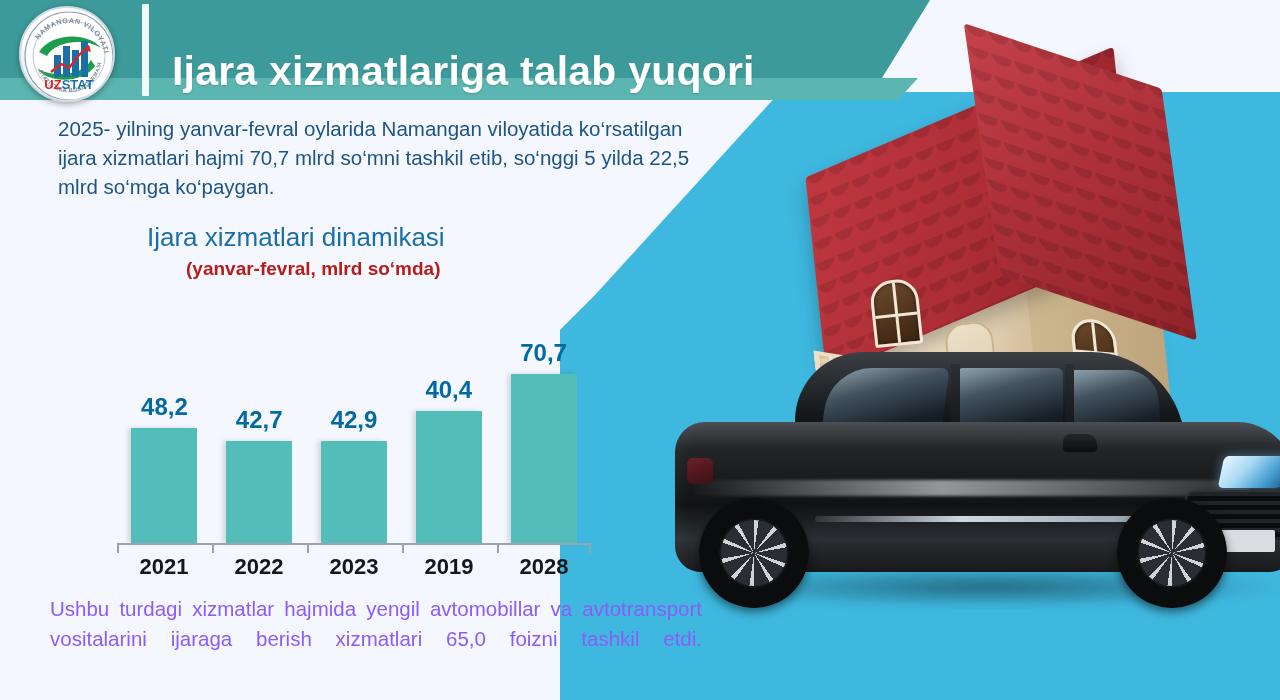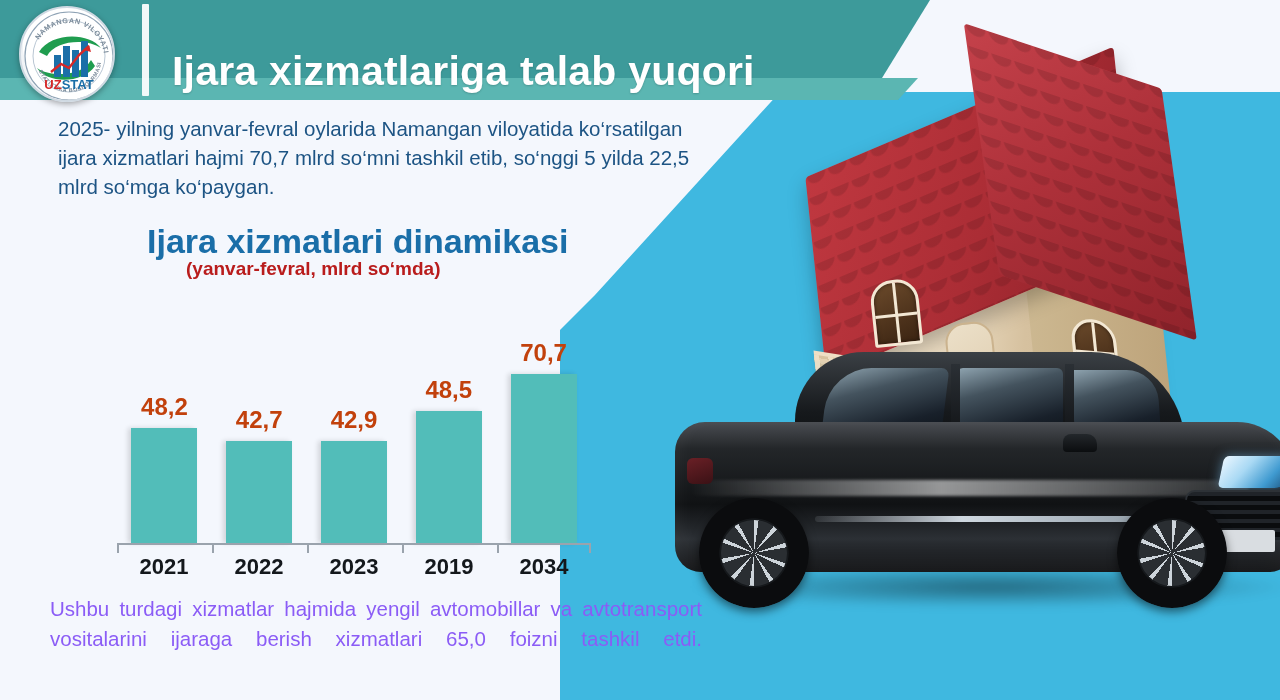--- a/index.html
+++ b/index.html
@@ -250,40 +250,40 @@
   }
 
   
   .intro {
     position: absolute; left: 58px; top: 114px; width: 660px;
     font-size: 20.5px; line-height: 29px; color: #1d5484; font-weight: 400;
     z-index: 4;
   }
   .chart-title {
     position: absolute; left: 147px; top: 222px;
-    font-size: 34px; font-weight: bold; color: #1a6ea8; z-index: 4;
+    font-size: 26px; font-weight: normal; color: #1a6ea8; z-index: 4;
   }
   .chart-sub {
     position: absolute; left: 186px; top: 258px;
     font-size: 19px; font-weight: bold; color: #b91c1c; z-index: 4;
   }
 
   
   .chart { position: absolute; left: 100px; top: 285px; width: 500px; height: 300px; z-index: 4; }
   .axis {
     position: absolute; left: 17px; bottom: 40px; width: 474px; height: 2px; background: #9aa3ad;
   }
   .tick { position: absolute; bottom: 32px; width: 2px; height: 10px; background: #9aa3ad; }
   .bars {
     position: absolute; left: 17px; bottom: 42px; width: 474px; height: 215px;
     display: flex; align-items: flex-end; justify-content: space-around;
   }
   .bar-slot { width: 94px; display: flex; flex-direction: column; align-items: center; }
   .bar-value {
-    font-size: 24px; font-weight: bold; color: #c2410c; margin-bottom: 7px;
+    font-size: 24px; font-weight: bold; color: #0369a1; margin-bottom: 7px;
   }
   .bar {
     width: 66px; background: #52bdb9;
     box-shadow: -3px 0 5px rgba(0,0,0,.14);
   }
   .xlabels {
     position: absolute; left: 17px; bottom: 2px; width: 474px; height: 32px;
     display: flex; justify-content: space-between; align-items: center;
   }
   .xlabel { width: 94px; text-align: center; font-size: 22px; font-weight: bold; color: #14181c; }
@@ -387,21 +387,21 @@
       </div>
       <div class="bar-slot">
         <div class="bar-value">42,7</div>
         <div class="bar" id="bar1" style="height: 102px;"></div>
       </div>
       <div class="bar-slot">
         <div class="bar-value">42,9</div>
         <div class="bar" id="bar2" style="height: 102px;"></div>
       </div>
       <div class="bar-slot">
-        <div class="bar-value">48,5</div>
+        <div class="bar-value">40,4</div>
         <div class="bar" id="bar3" style="height: 132px;"></div>
       </div>
       <div class="bar-slot">
         <div class="bar-value">70,7</div>
         <div class="bar" id="bar4" style="height: 169px;"></div>
       </div>
     </div>
 
     <div class="axis"></div>
     <div class="tick" style="left:17px"></div>
@@ -409,19 +409,19 @@
     <div class="tick" style="left:207px"></div>
     <div class="tick" style="left:302px"></div>
     <div class="tick" style="left:397px"></div>
     <div class="tick" style="left:489px"></div>
 
     <div class="xlabels">
       <div class="xlabel">2021</div>
       <div class="xlabel">2022</div>
       <div class="xlabel">2023</div>
       <div class="xlabel">2019</div>
-      <div class="xlabel">2034</div>
+      <div class="xlabel">2028</div>
     </div>
   </div>
 
   <div class="footnote">Ushbu turdagi xizmatlar hajmida yengil avtomobillar va avtotransport vositalarini ijaraga berish xizmatlari 65,0 foizni tashkil etdi.</div>
 
 </div>
 
 </body></html>

